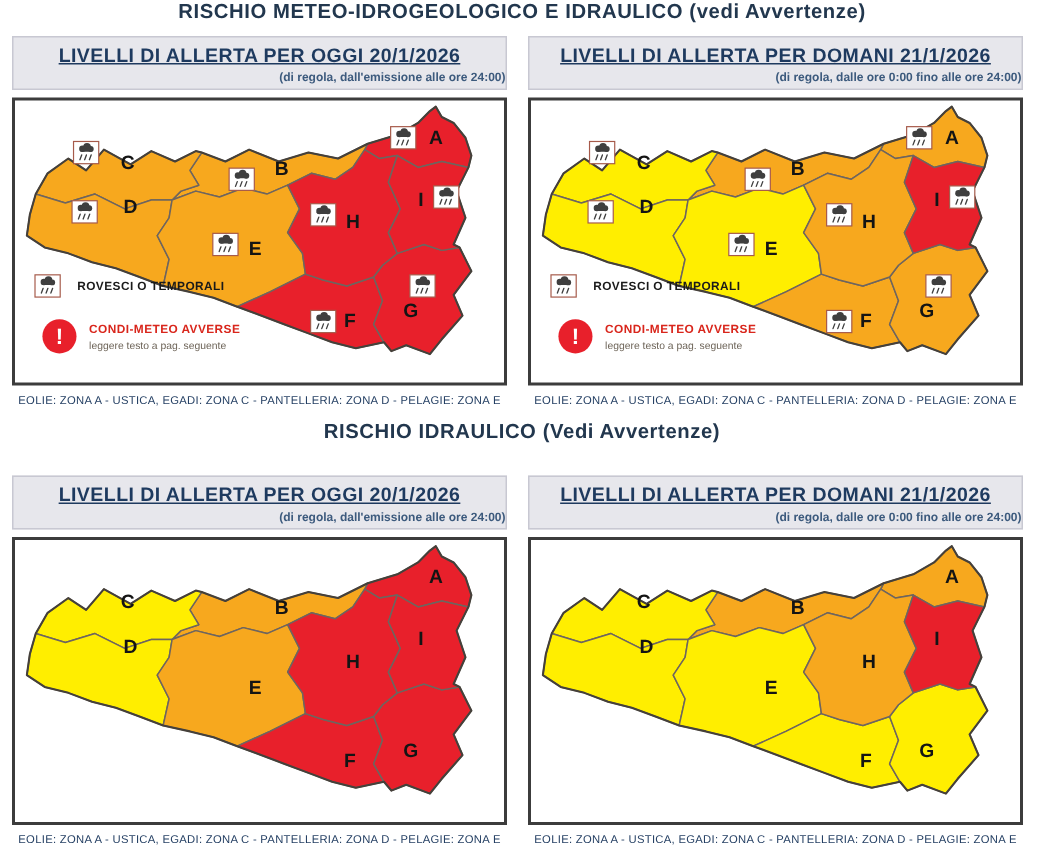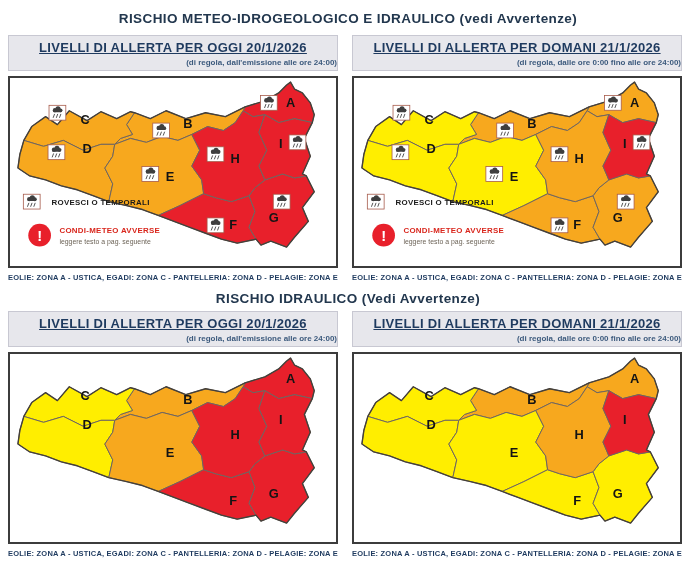--- a/index.html
+++ b/index.html
@@ -1,44 +1,44 @@
 <!DOCTYPE html>
 <html><head>
 <meta charset="utf-8">
 <style>
   html,body{margin:0;padding:0;background:#fff;}
   .page{
     width:696px;height:567px;background:#ffffff;overflow:hidden;
     font-family:"Liberation Sans",sans-serif;box-sizing:border-box;
   }
   .main-title{
-    margin:0;padding-top:11px;padding-bottom:9px;
+    margin:0;padding-bottom:9px;
     text-align:center;font-size:13.5px;font-weight:700;
     color:#22374e;letter-spacing:.4px;
   }
-  .main-title.second{padding-top:7px;padding-bottom:5px;}
+  .main-title.second{padding-top:7px;padding-bottom:22px;}
   .row{display:flex;gap:14px;padding:0 8px;}
   .panel{width:330px;box-sizing:border-box;}
   .panel-header{
     background:#e7e7ec;border:1px solid #c8c8d2;box-sizing:border-box;
     height:36px;text-align:center;padding-top:4px;margin-bottom:5px;
   }
   .ph-title{
     font-size:13px;font-weight:700;color:#1e3a5f;
     text-decoration:underline;letter-spacing:.3px;
   }
   .ph-sub{font-size:8px;font-weight:700;color:#3c5a7d;margin-top:3px;text-align:right;}
   .map-box{
     height:188px;border:2px solid #3c3c3c;background:#fff;
     box-sizing:content-box;overflow:hidden;
   }
   .map-box svg{width:100%;height:100%;display:block;}
   .footer-note{
     margin-top:5px;margin-bottom:2px;text-align:center;
-    font-size:7.5px;font-weight:700;color:#1e3a5f;letter-spacing:.2px;
+    font-size:7.5px;font-weight:400;color:#1e3a5f;letter-spacing:.2px;
   }
   .zone-label{
     font-family:"Liberation Sans",sans-serif;font-size:13px;font-weight:700;
     fill:#141414;text-anchor:middle;
   }
   .legend-text{font-family:"Liberation Sans",sans-serif;font-size:8px;font-weight:700;fill:#1a1a1a;letter-spacing:.3px;}
   .legend-warn-title{font-family:"Liberation Sans",sans-serif;font-size:8px;font-weight:700;fill:#d9261c;letter-spacing:.3px;}
   .legend-warn-sub{font-family:"Liberation Sans",sans-serif;font-size:7px;fill:#6d6458;}
   .warn-bang{font-family:"Liberation Sans",sans-serif;font-size:15px;font-weight:700;fill:#ffffff;text-anchor:middle;}
 </style>

